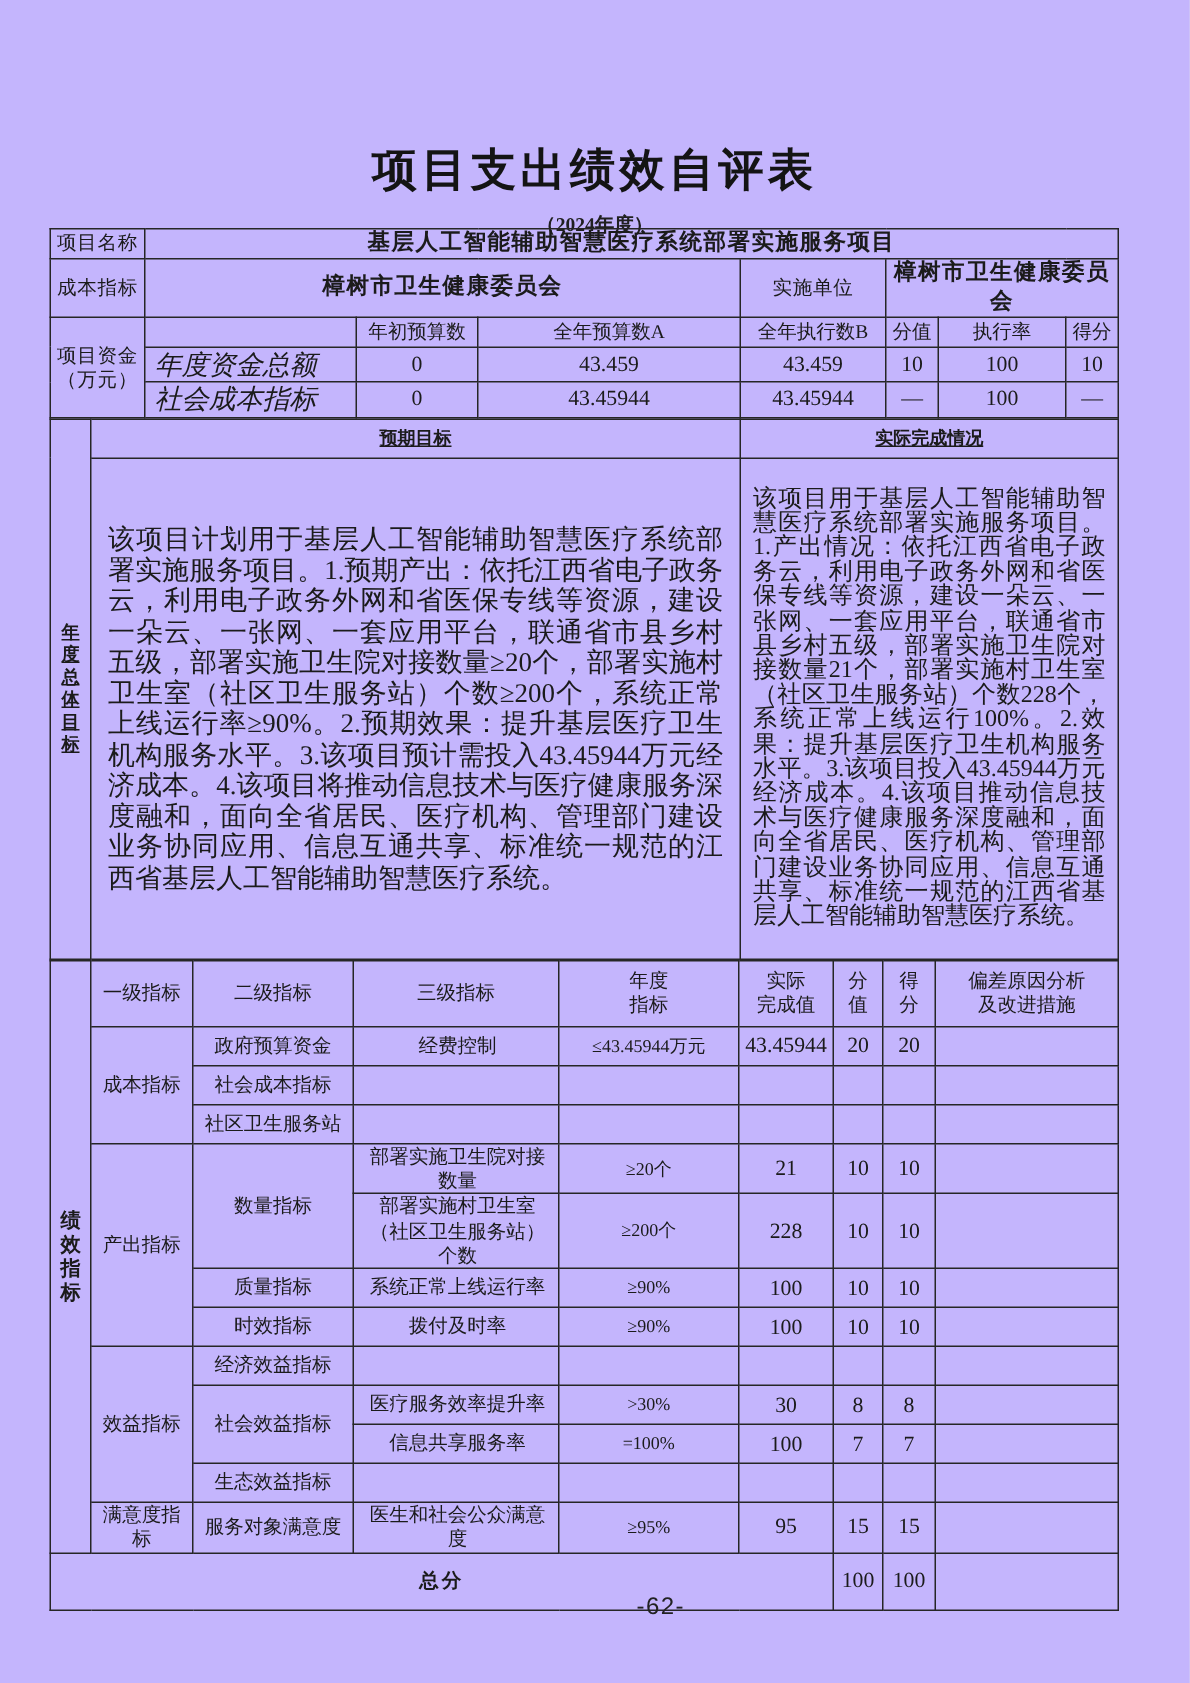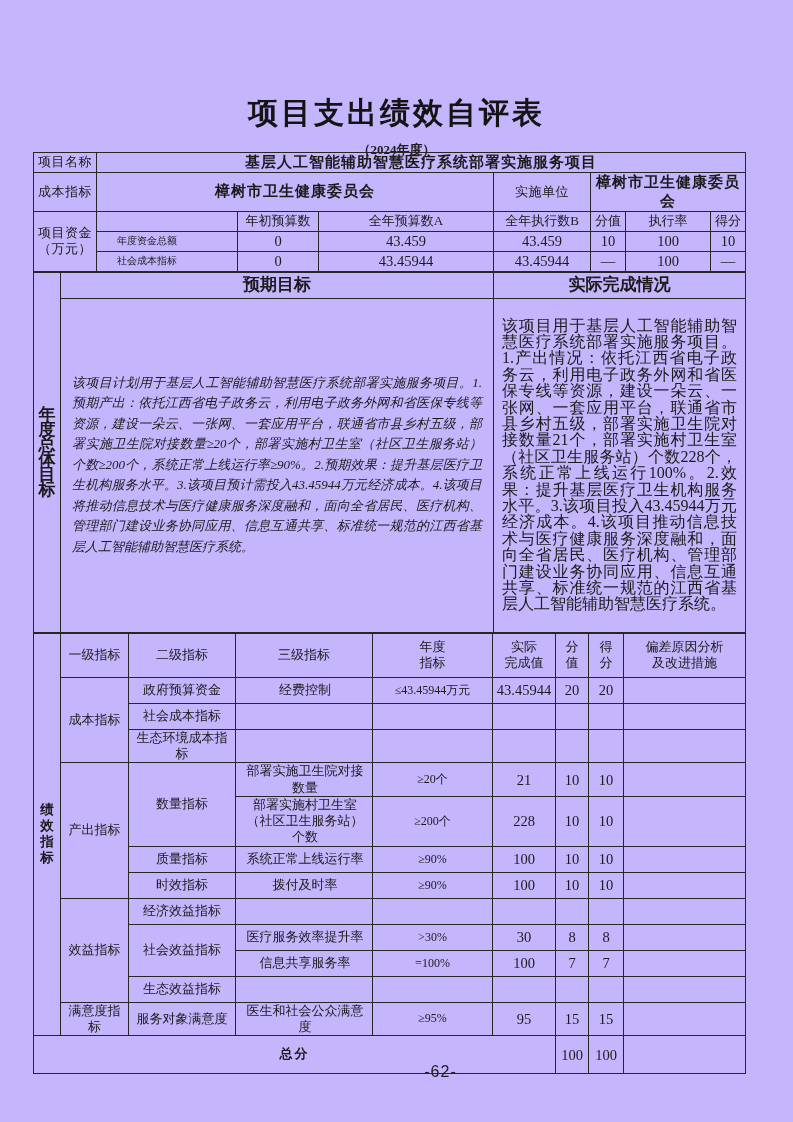--- a/index.html
+++ b/index.html
@@ -31,33 +31,33 @@
     text-align:center;
     vertical-align:middle;
     overflow:hidden;
     line-height:1.25;
   }
   
   .t-info tr{height:20px;}
   .t-info .lab{font-size:13px;letter-spacing:0.5px;}
   .t-info .big{font-size:15px;font-weight:600;letter-spacing:1px;}
   .t-info .num{font-size:14.5px;font-family:"Liberation Serif",serif;}
-  .t-info .sublab{text-align:left;padding-left:20px;font-size:10px;}
+  .t-info .sublab{text-align:left;padding-left:6px;font-size:18px;font-style:italic;}
   .t-info .funds div{line-height:16px;}
   
-  .t-goal .goal-head td{height:25px;font-size:17px;font-weight:600;}
+  .t-goal .goal-head td{height:25px;font-size:12px;font-weight:600;text-decoration:underline;}
   .t-goal .goal-body td{height:255px;}
   .side{
     width:27px;padding:0 1px;font-size:12px;font-weight:600;
   }
   .side div{line-height:15px;}
   .goal-text{text-align:justify;}
   .goal-expected{vertical-align:middle;}
   .goal-expected div{
-    font-size:13px;line-height:20.5px;padding:2px 8px;text-align:justify;font-style:italic;
+    font-size:18px;line-height:20.5px;padding:2px 8px;text-align:justify;
   }
   .goal-actual{vertical-align:top;}
   .goal-actual div{
     font-size:16px;line-height:16.4px;padding:19px 5px;text-align:justify;
   }
   
   .t-ind tr{height:26px;}
   .t-ind tr.head{height:44px;}
   .t-ind tr.tall{height:35px;}
   .t-ind tr.total{height:38px;}
@@ -227,21 +227,21 @@
       <tr>
         <td>社会成本指标</td>
         <td class="l3"></td>
         <td></td>
         <td></td>
         <td></td>
         <td></td>
         <td></td>
       </tr>
       <tr>
-        <td>生态环境成本指标</td>
+        <td>社区卫生服务站</td>
         <td class="l3"></td>
         <td></td>
         <td></td>
         <td></td>
         <td></td>
         <td></td>
       </tr>
 
       <tr>
         <td rowspan="4">产出指标</td>

